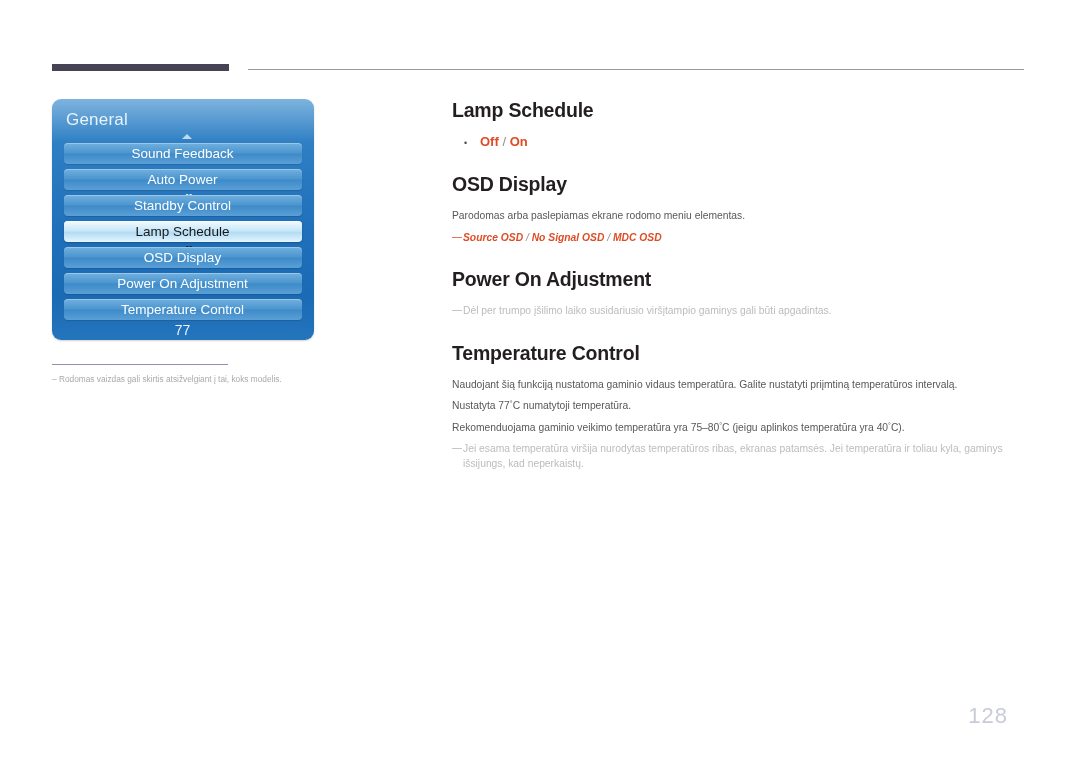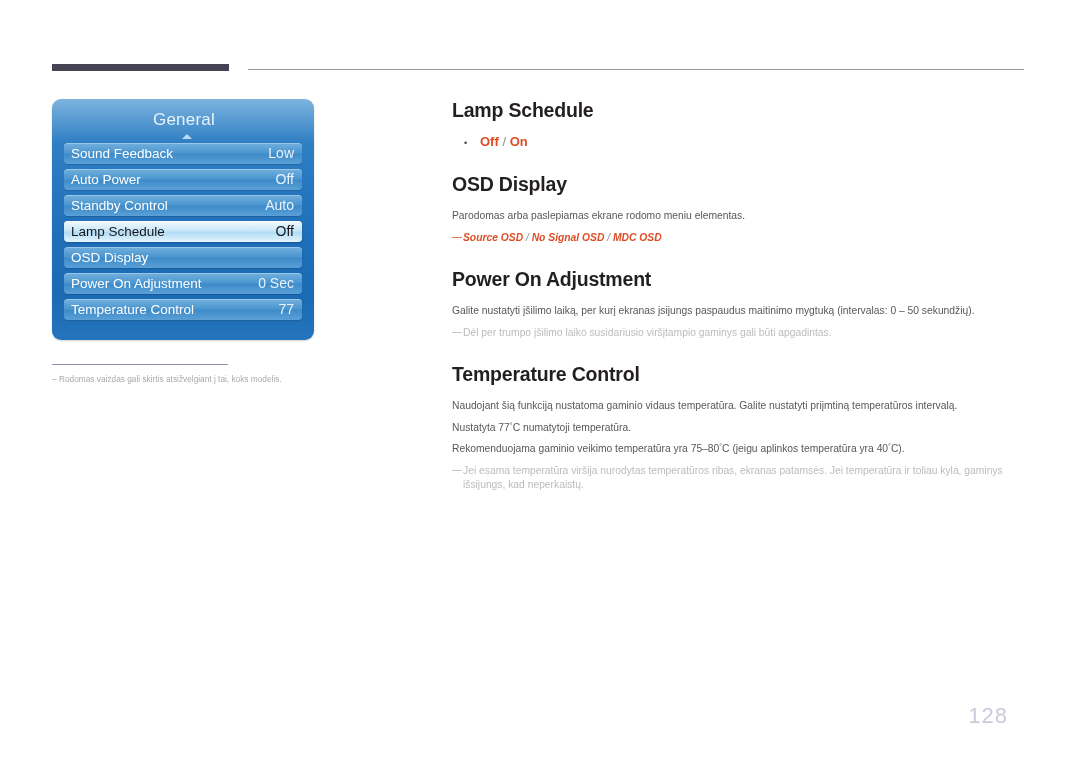--- a/index.html
+++ b/index.html
@@ -50,21 +50,20 @@
     border-radius: 9px;
     background: linear-gradient(180deg,
         #7eb4de 0%,
         #2f7fc4 18%,
         #1f6fba 55%,
         #1a6ab4 82%,
         #2575bd 100%);
     box-shadow: 0 1px 2px rgba(0,0,0,0.18);
     box-sizing: border-box;
     padding: 9px 12px 12px 12px;
-    text-align: center;
   }
   .osd-title {
     color: #e7f2fb;
     font-size: 17px;
     letter-spacing: 0.2px;
     margin: 1px 0 2px 2px;
     line-height: 22px;
   }
   .osd-arrow-wrap {
     height: 10px;
@@ -85,20 +84,21 @@
     height: 21px;
     margin-bottom: 5px;
     border-radius: 4px;
     background: linear-gradient(180deg, #72b0dd 0%, #4b95cf 48%, #3d8ac9 52%, #5ba0d6 100%);
     box-shadow: inset 0 1px 0 rgba(255,255,255,0.30), 0 1px 1px rgba(0,0,0,0.14);
     display: flex;
     align-items: center;
     justify-content: space-between;
     padding: 0 8px 0 7px;
     box-sizing: border-box;
+    flex-direction: column;
   }
   .osd-row:last-child { margin-bottom: 0; }
   .osd-row .label {
     color: #ffffff;
     font-size: 13.5px;
     line-height: 21px;
     white-space: nowrap;
   }
   .osd-row .value {
     color: #e8f3fc;
@@ -292,21 +292,20 @@
     <h2 class="sec-title">OSD Display</h2>
     <p class="body">Parodomas arba paslepiamas ekrane rodomo meniu elementas.</p>
     <div class="dash-line">
       <span class="dash-mark strong">—</span>
       <span class="dash-text optline"><span class="opt">Source OSD</span><span class="sep"> / </span><span class="opt">No Signal OSD</span><span class="sep"> / </span><span class="opt">MDC OSD</span></span>
     </div>
   </div>
 
   <div class="sec">
     <h2 class="sec-title">Power On Adjustment</h2>
-    <p class="body">Galite nustatyti įšilimo laiką, per kurį ekranas įsijungs paspaudus maitinimo mygtuką (intervalas: 0 – 50 sekundžių).</p>
     <div class="dash-line">
       <span class="dash-mark">—</span>
       <span class="dash-text muted">Dėl per trumpo įšilimo laiko susidariusio viršįtampio gaminys gali būti apgadintas.</span>
     </div>
   </div>
 
   <div class="sec">
     <h2 class="sec-title">Temperature Control</h2>
     <p class="body">Naudojant šią funkciją nustatoma gaminio vidaus temperatūra. Galite nustatyti priįmtiną temperatūros intervalą.</p>
     <p class="body"><span>Nustatyta 77</span><sup class="deg">°</sup><span>C numatytoji temperatūra.</span></p>

